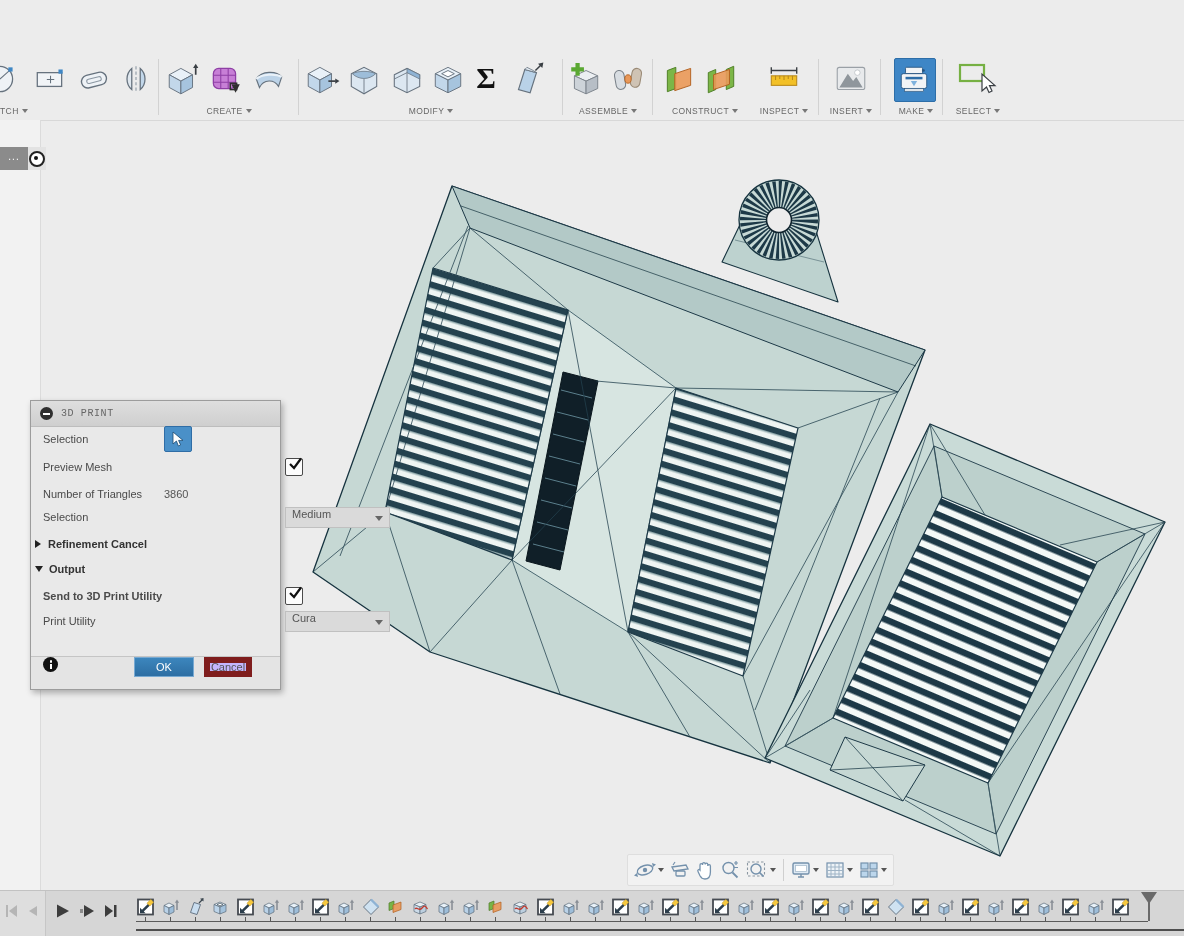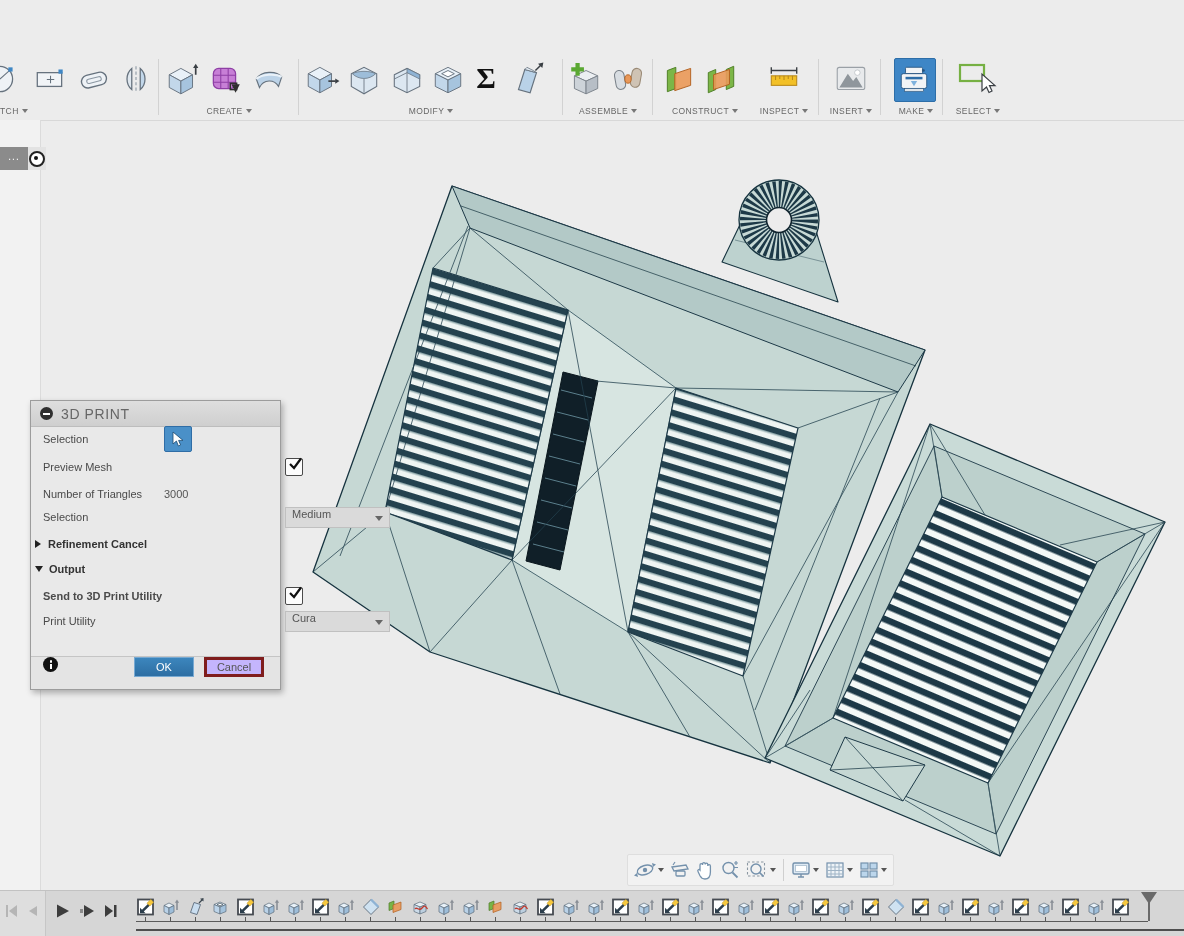--- a/index.html
+++ b/index.html
@@ -26,40 +26,40 @@
 
   
   .viewport{position:absolute;left:41px;top:120px;width:1143px;height:770px;}
   .viewport svg{display:block;}
 
   
   .dialog{position:absolute;left:30px;top:400px;width:249px;height:288px;background:#e9e9e9;border:1px solid #9c9c9c;box-shadow:2px 3px 6px rgba(0,0,0,.28);z-index:10;font-size:11px;color:#4a4a4a;}
   .dlg-title{position:absolute;left:0;top:0;right:0;height:25px;background:linear-gradient(#dedede,#cfcfcf);border-bottom:1px solid #bdbdbd;display:flex;align-items:center;cursor:move;}
   .dlg-collapse{width:13px;height:13px;border-radius:50%;background:#2f2f2f;margin:0 8px 0 9px;position:relative;cursor:pointer;}
   .dlg-collapse::after{content:"";position:absolute;left:3px;top:6px;width:7px;height:1.6px;background:#fff;}
-  .dlg-title-text{font-size:14px;color:#666;letter-spacing:.6px;}
+  .dlg-title-text{font-size:10px;color:#666;letter-spacing:.6px;font-family:Liberation Mono, monospace;}
   .drow{position:absolute;left:12px;right:11px;height:22px;display:flex;align-items:center;}
   .dlabel{flex:0 0 121px;color:#4a4a4a;}
   .dctrl{position:absolute;left:121px;}
   .sel-btn{width:26px;height:24px;background:#4a90c8;border:1px solid #2f6da6;border-radius:2px;display:flex;align-items:center;justify-content:center;cursor:pointer;}
   .chk{width:16px;height:16px;background:#fdfdfd;border:1.6px solid #4a4a4a;border-radius:2px;position:relative;cursor:pointer;}
   .chk svg{position:absolute;left:1px;top:-3px;overflow:visible;}
   .dval{color:#555;}
   .dd{width:107px;height:21px;background:#dadada;border:1px solid #c0c0c0;display:flex;align-items:flex-start;padding:0 6px;box-sizing:border-box;color:#555;cursor:pointer;position:relative;}
   .dd .ddcaret{position:absolute;right:6px;top:8px;width:0;height:0;border-left:4px solid transparent;border-right:4px solid transparent;border-top:5px solid #666;}
   .dhdr{position:absolute;left:8px;display:flex;align-items:center;font-weight:bold;color:#333;cursor:pointer;}
   .tri-r{width:0;height:0;border-top:4px solid transparent;border-bottom:4px solid transparent;border-left:6px solid #222;margin-right:7px;}
   .tri-d{width:0;height:0;border-left:4px solid transparent;border-right:4px solid transparent;border-top:6px solid #222;margin-right:6px;}
   .dfooter{position:absolute;left:0;right:0;bottom:0;height:32px;border-top:1px solid #c5c5c5;background:#e4e4e4;display:flex;}
   .info-i{width:15px;height:15px;border-radius:50%;background:#111;margin-left:12px;position:relative;cursor:pointer;}
   .info-i::before{content:"";position:absolute;left:6.5px;top:3px;width:2.5px;height:2.5px;background:#fff;border-radius:50%;}
   .info-i::after{content:"";position:absolute;left:6.5px;top:7px;width:2.5px;height:5px;background:#fff;}
   .btn{height:20px;font-size:11px;display:flex;align-items:center;justify-content:center;cursor:pointer;box-sizing:border-box;}
   .btn-ok{position:absolute;left:103px;width:60px;background:linear-gradient(#3c86bd,#2d6ea3);border:1px solid #77a9d2;color:#fff;}
-  .btn-cancel{position:absolute;left:173px;width:60px;background:#c4b5fd;border:3px solid #7f1d1d;color:#555;}
+  .btn-cancel{position:absolute;left:173px;width:48px;background:#c4b5fd;border:6px solid #7f1d1d;color:#555;}
 
   
   .navbar{position:absolute;left:627px;top:854px;height:30px;display:flex;align-items:center;background:#f2f2f2;border:1px solid #dedede;border-radius:2px;padding:0 3px;z-index:5;}
   .nbtn{height:26px;display:flex;align-items:center;padding:0 3px;cursor:pointer;}
   .nbtn svg{display:block;}
   .ncaret{width:0;height:0;border-left:3px solid transparent;border-right:3px solid transparent;border-top:4px solid #555;margin-left:2px;}
   .nsep{width:1px;height:22px;background:#cfcfcf;margin:0 4px;}
 
   
   .timeline{position:absolute;left:0;top:890px;width:1184px;height:46px;background:#d6d6d6;border-top:1px solid #c2c2c2;}
@@ -368,21 +368,21 @@
       <div class="dlabel">Preview Mesh</div>
       <div class="dctrl chk">
         <svg width="16" height="16" viewBox="0 0 16 16">
             <path d="M3 8 L7 12 L14 2.5" stroke="#111" stroke-width="2.2" fill="none"></path>
           </svg>
       </div>
     </div>
 
     <div class="drow" style="top:82px;">
       <div class="dlabel">Number of Triangles</div>
-      <div class="dctrl dval">3000</div>
+      <div class="dctrl dval">3860</div>
     </div>
 
     <div class="drow" style="top:105px;">
       <div class="dlabel">Selection</div>
       <div class="dctrl dd">
         <span>Medium</span>
         <span class="ddcaret"></span>
       </div>
     </div>
 

